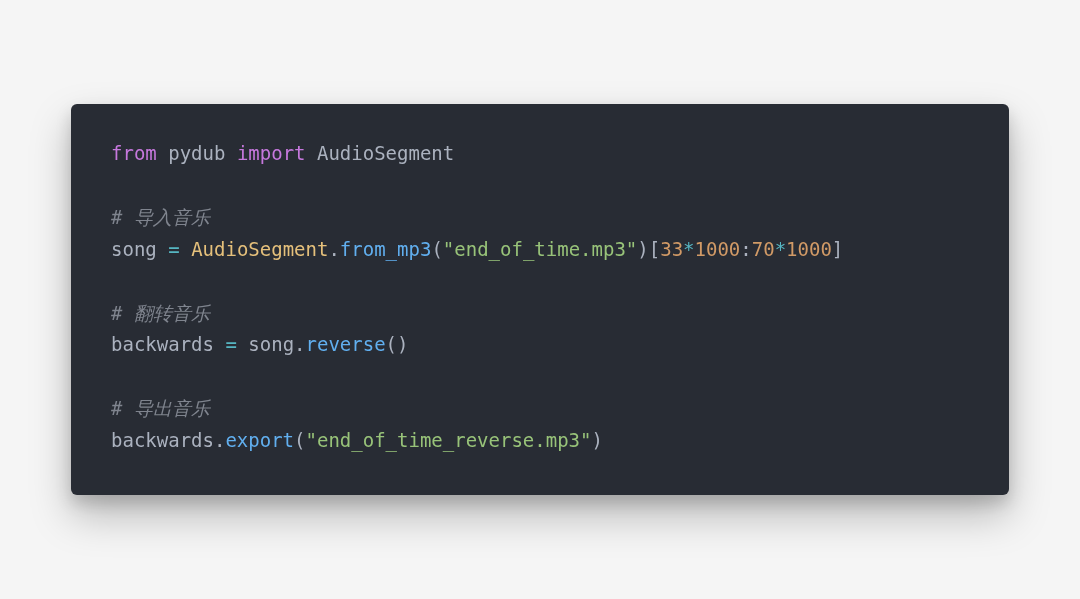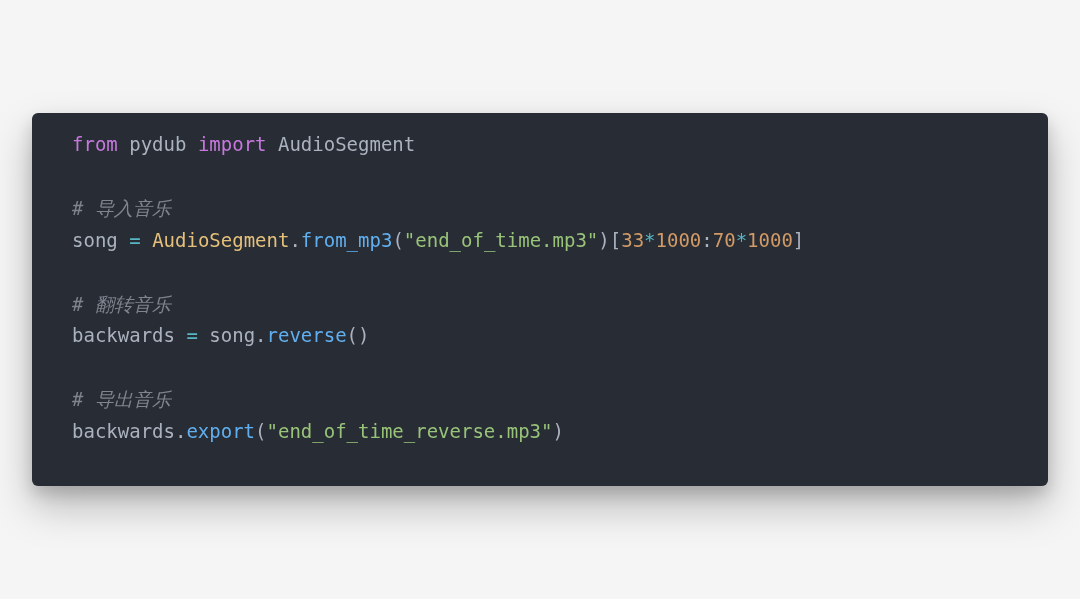--- a/index.html
+++ b/index.html
@@ -5,24 +5,24 @@
   * { margin: 0; padding: 0; box-sizing: border-box; }
   html, body { width: 1080px; height: 599px; }
   body {
     background: #f5f5f5;
     display: flex;
     align-items: center;
     justify-content: center;
     font-family: "Consolas", "Menlo", "DejaVu Sans Mono", monospace;
   }
   .card {
-    width: 1016px;
+    width: 938px;
     background: #282c34;
     border-radius: 6px;
-    padding: 16px 40px 38px 40px;
+    padding: 34px 40px 38px 40px;
     box-shadow: 0 20px 40px rgba(0,0,0,0.25), 0 8px 16px rgba(0,0,0,0.15);
   }
   pre {
     font-family: "Consolas", "Menlo", "DejaVu Sans Mono", monospace;
     font-size: 19px;
     line-height: 1.68;
     color: #abb2bf;
     white-space: pre;
   }
   .kw   { color: #c678dd; }  

